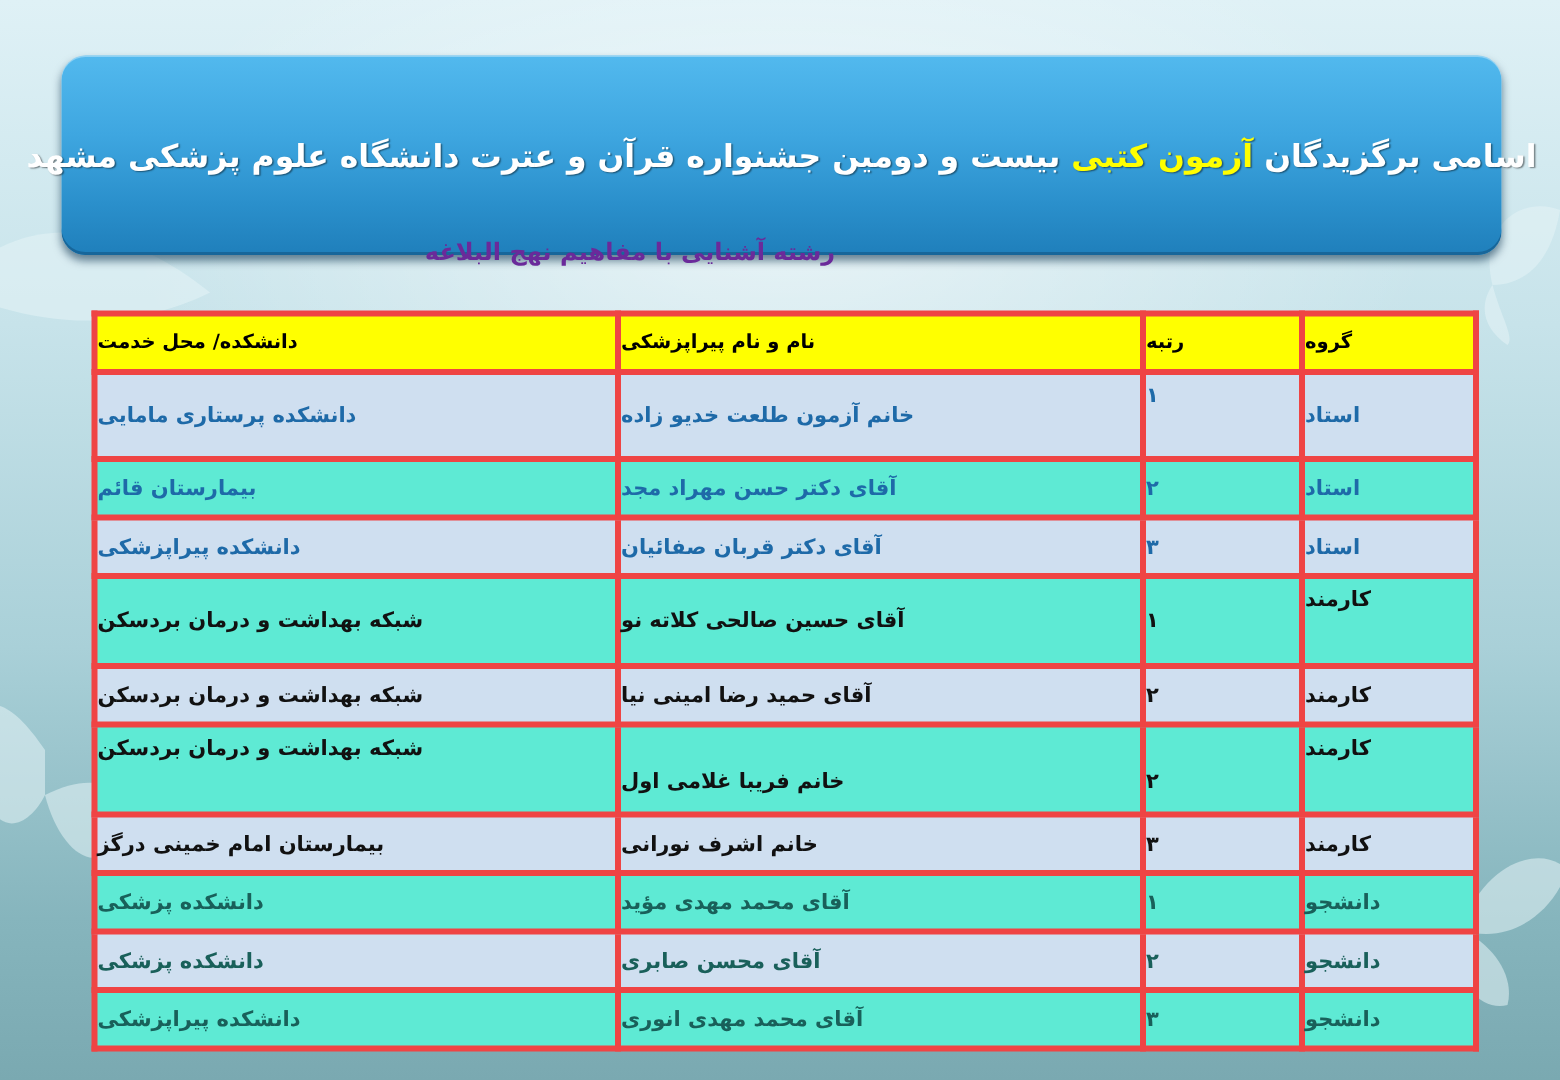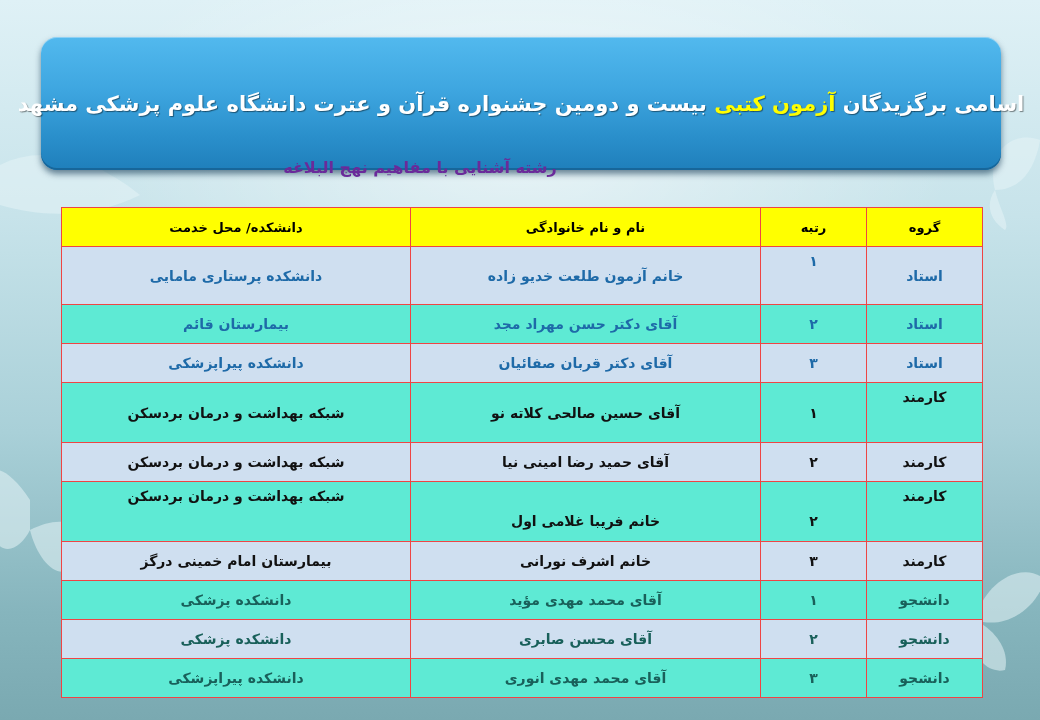--- a/index.html
+++ b/index.html
@@ -33,22 +33,22 @@
       position: absolute; left: 0; width: 840px; top: 158px; text-align: center;
       direction: rtl;
       color: #6a2a9a; font-weight: bold; font-size: 16px;
     }
     table.winners {
       position: absolute; left: 61px; top: 207px; width: 912px;
       border-collapse: collapse; direction: rtl;
       table-layout: fixed;
     }
     table.winners th, table.winners td {
-      border: 1px solid #ef4444;
-      text-align: center;
+      border: 4px solid #ef4444;
+      text-align: left;
       font-size: 14px;
       font-weight: bold;
     }
     table.winners th {
       background: #ffff00; color: #000; height: 39px; font-size: 13px;
     }
     .c-group { width: 116px; }
     .c-rank { width: 106px; }
     .c-name { width: 350px; }
     .c-place { width: 349px; }
@@ -93,21 +93,21 @@
   </div>
 </div>
 
 <div class="subtitle">رشته آشنایی با مفاهیم نهج البلاغه</div>
 
 <table class="winners">
   <thead>
     <tr>
       <th class="c-group">گروه</th>
       <th class="c-rank">رتبه</th>
-      <th class="c-name">نام و نام خانوادگی</th>
+      <th class="c-name">نام و نام پیراپزشکی</th>
       <th class="c-place">دانشکده/ محل خدمت</th>
     </tr>
   </thead>
   <tbody>
     <tr class="dark h58 g-staff">
       <td class="mid">استاد</td>
       <td class="top">۱</td>
       <td class="mid">خانم  آزمون طلعت خدیو زاده</td>
       <td class="mid">دانشکده پرستاری مامایی</td>
     </tr>

